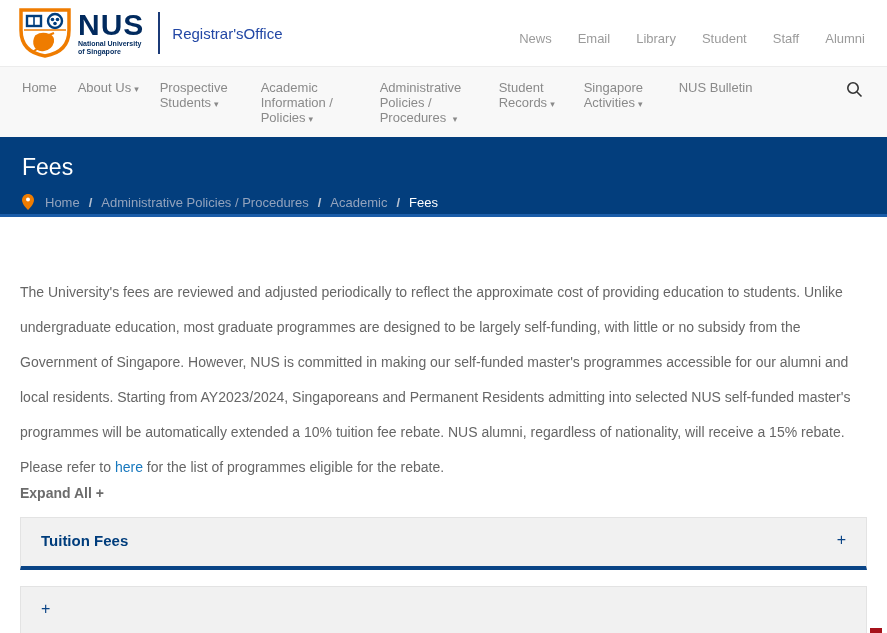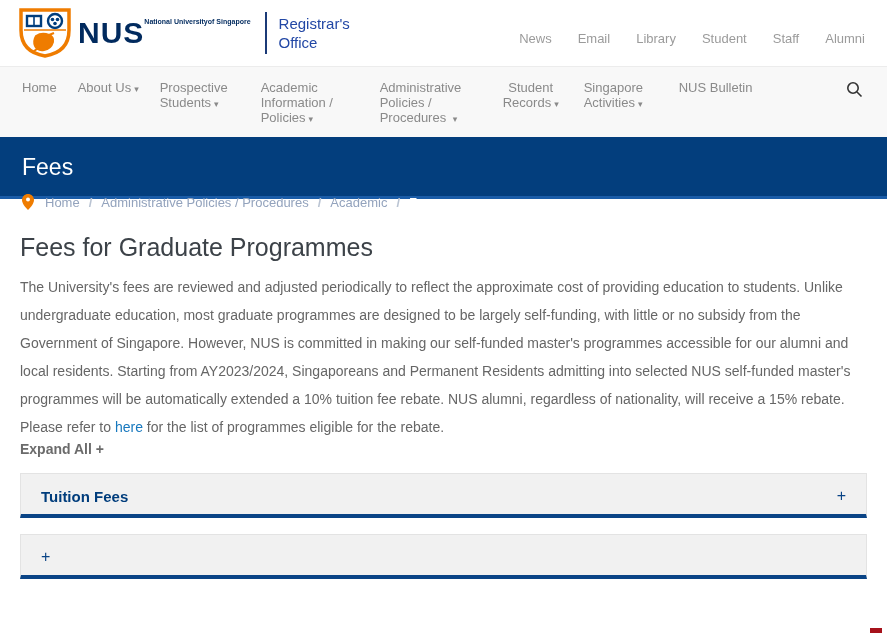--- a/index.html
+++ b/index.html
@@ -4,59 +4,59 @@
 <style>
   * { margin:0; padding:0; box-sizing:border-box; }
   html,body { width:887px; height:633px; overflow:hidden; background:#fff;
     font-family:"Liberation Sans", sans-serif; }
   body { position:relative; }
 
   
   .header { height:66px; background:#fff; position:relative; display:flex; align-items:center; padding-left:18px; }
   .logo { display:flex; align-items:center; cursor:pointer; }
   .crest { margin-right:6px; }
-  .wordmark { display:flex; flex-direction:row; line-height:1; }
+  .wordmark { display:flex; flex-direction:column; line-height:1; }
   .wordmark .nus { font-size:30px; font-weight:bold; color:#012a5e; letter-spacing:1px; }
   .wordmark .sub { font-size:7px; font-weight:bold; color:#012a5e; line-height:8px; }
   .logo-divider { width:2px; height:42px; background:#1b3a77; margin:0 12px 0 14px; }
-  .office { display:flex; flex-direction:column; font-size:15px; line-height:19px; color:#2247a5; cursor:pointer; }
+  .office { display:flex; font-size:15px; line-height:19px; color:#2247a5; cursor:pointer; }
   .utility { position:absolute; right:22px; bottom:20px; display:flex; gap:26px; }
   .utility a { font-size:13px; color:#9b9b9b; text-decoration:none; cursor:pointer; }
 
   
   .navbar { height:71px; background:#f8f8f8; border-top:1px solid #ececec; position:relative;
     display:flex; align-items:flex-start; padding:13px 0 0 22px; gap:21px; }
   .nav-item { font-size:13px; color:#8a8a8a; line-height:15px; cursor:pointer; }
   .nav-item .caret { font-size:9px; color:#8a8a8a; margin-left:3px; }
   .nav-prospective { width:80px; }
   .nav-acadinfo { width:98px; }
   .nav-adminpol { width:98px; }
-  .nav-records { width:64px;text-align:center; }
+  .nav-records { width:64px; }
   .nav-activities { width:74px; }
   .nav-search { position:absolute; right:24px; top:14px; cursor:pointer; }
 
   
-  .banner { height:62px; background:#033e7d; border-bottom:3px solid #1a5ca8; padding:17px 22px 16px 22px; }
+  .banner { height:80px; background:#033e7d; border-bottom:3px solid #1a5ca8; padding:17px 22px 16px 22px; }
   .banner-title { color:#ffffff; font-size:23px; font-weight:400; }
   .breadcrumb { margin-top:13px; display:flex; align-items:center; font-size:13px; gap:9px; }
   .breadcrumb a { color:#93a3bd; text-decoration:none; cursor:pointer; }
   .breadcrumb .sep { color:#b9c3d2; font-weight:bold; }
   .breadcrumb .current { color:#ffffff; }
   .pin { margin-right:2px; display:inline-flex; }
 
   
   .content { padding:34px 20px 0 20px; }
   .page-heading { font-size:25px; font-weight:400; color:#3c4248; }
-  .intro { margin-top:11px; font-size:14px; color:#666666; line-height:28px; }
+  .intro { margin-top:24px; font-size:14px; color:#666666; line-height:35px; }
   .intro a { color:#1778be; text-decoration:none; cursor:pointer; }
   .expand-all { font-size:14px; font-weight:bold; color:#6b6b6b; cursor:pointer; }
 
   .accordion { margin-top:16px; }
   .acc-header { background:#f1f1f1; border:1px solid #e3e3e3; border-bottom:4px solid #0a4486;
-    padding:13px 20px 9px 20px; display:flex; justify-content:space-between; align-items:center;
+    padding:13px 20px 17px 20px; display:flex; justify-content:space-between; align-items:center;
     cursor:pointer; }
   .acc-title { font-size:15px; font-weight:bold; color:#003d7c; }
   .acc-plus { font-size:16px; color:#0a4486; font-weight:400; }
 
   .corner-red { position:absolute; right:5px; bottom:0; width:12px; height:5px; background:#a6121b; cursor:pointer; }
 </style>
 </head>
 <body>
 
 <div class="header">
@@ -123,21 +123,20 @@
     <span class="sep">/</span>
     <a>Administrative Policies / Procedures</a>
     <span class="sep">/</span>
     <a>Academic</a>
     <span class="sep">/</span>
     <span class="current">Fees</span>
   </div>
 </div>
 
 <div class="content">
-  <div class="page-heading">Fees for Graduate Programmes</div>
   <p class="intro"><span>The University's fees are reviewed and adjusted periodically to reflect the approximate cost of providing education to students. Unlike undergraduate education, most graduate programmes are designed to be largely self-funding, with little or no subsidy from the Government of Singapore. However, NUS is committed in making our self-funded master's programmes accessible for our alumni and local residents. Starting from AY2023/2024, Singaporeans and Permanent Residents admitting into selected NUS self-funded master's programmes will be automatically extended a 10% tuition fee rebate. NUS alumni, regardless of nationality, will receive a 15% rebate. Please refer to </span><a>here</a><span> for the list of programmes eligible for the rebate.</span></p>
   <div class="expand-all">Expand All +</div>
 
   <div class="accordion">
     <div class="acc-header">
       <span class="acc-title">Tuition Fees</span>
       <span class="acc-plus">+</span>
     </div>
   </div>
 

